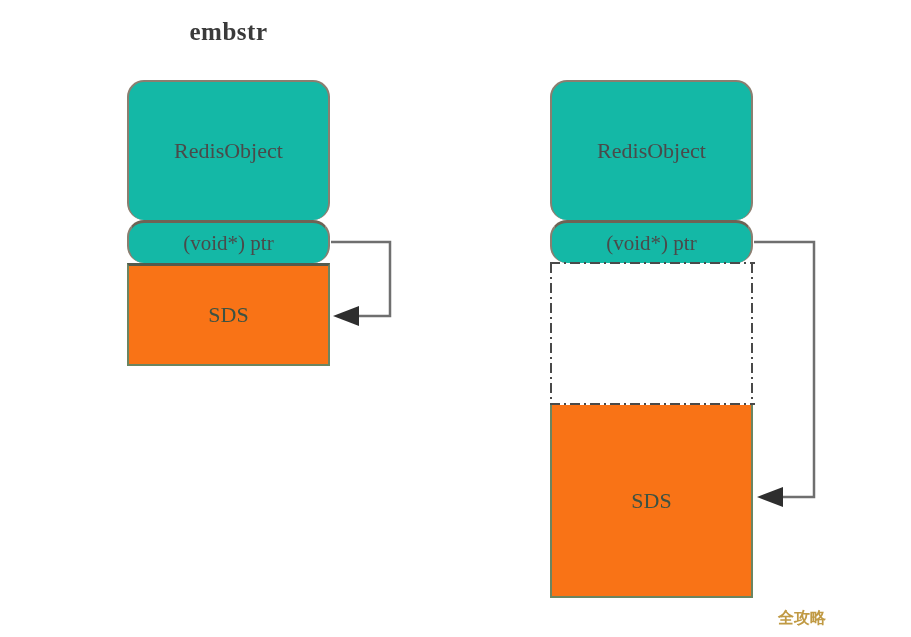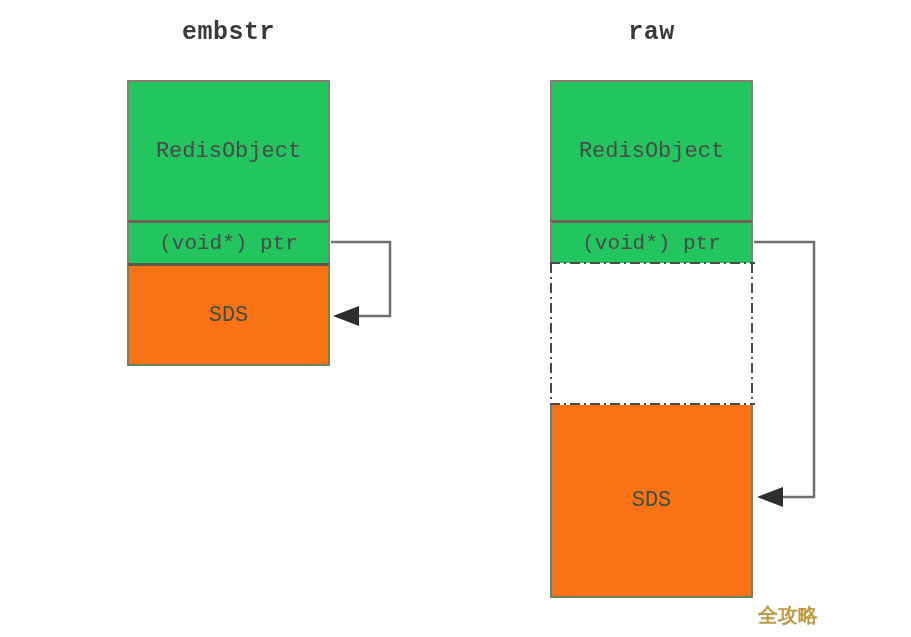--- a/index.html
+++ b/index.html
@@ -1,59 +1,58 @@
 <!DOCTYPE html>
 <html><head>
 <meta charset="utf-8">
 <style>
   html,body { margin:0; padding:0; background:#ffffff; }
   .canvas {
     position:relative; width:838px; height:637px; background:#ffffff;
-    font-family:Liberation Mono, monospace; overflow:hidden;
+    font-family:Liberation Serif, serif; overflow:hidden;
   }
   .col-title {
     position:absolute; text-align:center; font-size:25px; font-weight:bold;
     color:#3a3a3a; letter-spacing:0.5px;
   }
   #title-embstr { left:127px; top:18px; width:203px; }
   #title-raw    { left:550px; top:18px; width:203px; }
 
   .cell {
     position:absolute; box-sizing:border-box;
     display:flex; align-items:center; justify-content:center;
     font-size:22px; color:#4a4a4a;
   }
-  .peach { background:#22c55e; }
+  .peach { background:#14b8a6;border-radius:17px; }
   .green { background:#f97316; color:#3d5243; }
 
   
   #e-ro  { left:127px; top:80px;  width:203px; height:140px; border:2px solid #8b7e70; border-bottom:none; }
   #e-ptr { left:127px; top:220px; width:203px; height:43px;  border-left:2px solid #8b7e70; border-right:2px solid #8b7e70; border-top:3px solid #6f6355; font-size:21px; }
   #e-sds { left:127px; top:263px; width:203px; height:103px; border:2px solid #6b8561; border-top:3px solid #545b4d; }
 
   
   #r-ro  { left:550px; top:80px;  width:203px; height:140px; border:2px solid #8b7e70; border-bottom:none; }
   #r-ptr { left:550px; top:220px; width:203px; height:43px;  border-left:2px solid #8b7e70; border-right:2px solid #8b7e70; border-top:3px solid #6f6355; font-size:21px; }
   #r-gap { left:550px; top:263px; width:203px; height:142px; background:transparent; }
   #r-sds { left:550px; top:405px; width:203px; height:193px; border:2px solid #6b8561; border-top:none; }
 
   .overlay { position:absolute; left:0; top:0; width:911px; height:637px; pointer-events:none; }
 
   .watermark {
-    position:absolute; right:20px; bottom:8px;
-    font-size:20px; font-weight:bold; color:#c09a44;
+    position:absolute; right:12px; bottom:8px;
+    font-size:16px; font-weight:bold; color:#c09a44;
   }
 </style>
 </head>
 <body>
 
 <div class="canvas">
 
   <div class="col-title" id="title-embstr">embstr</div>
-  <div class="col-title" id="title-raw">raw</div>
 
   <div class="cell peach" id="e-ro">RedisObject</div>
   <div class="cell peach" id="e-ptr">(void*) ptr</div>
   <div class="cell green" id="e-sds">SDS</div>
 
   <div class="cell peach" id="r-ro">RedisObject</div>
   <div class="cell peach" id="r-ptr">(void*) ptr</div>
   <div class="cell" id="r-gap"></div>
   <div class="cell green" id="r-sds">SDS</div>
 

